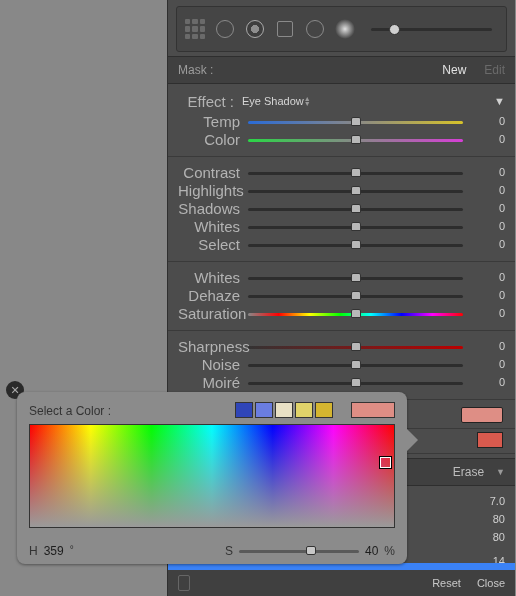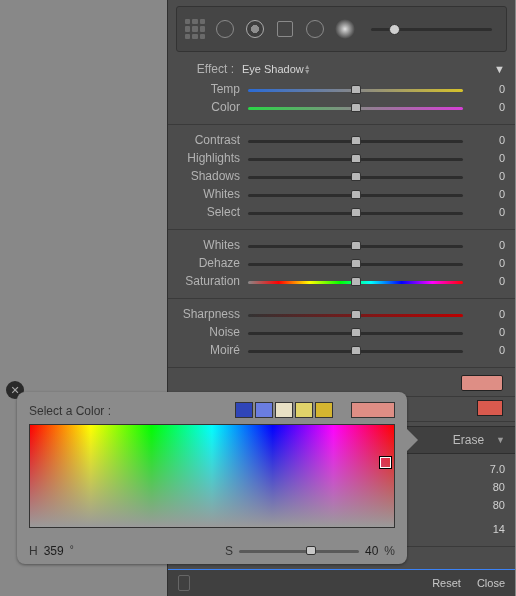--- a/index.html
+++ b/index.html
@@ -15,34 +15,34 @@
   .minislider{flex:1;height:3px;background:#2e2e2e;border-radius:2px;margin:0 6px;position:relative}
   .minislider .knob{position:absolute;left:18px;top:-4px;width:11px;height:11px;border-radius:50%;background:#cfcfcf;border:1px solid #333;box-sizing:border-box}
   .hdr{height:26px;background:#404040;border-top:1px solid #2e2e2e;border-bottom:1px solid #2e2e2e;display:flex;align-items:center;padding:0 10px;margin-top:4px}
   .hdr .lab{color:#9c9c9c}
   .hdr .sp{flex:1}
   .hdr .new{color:#e2e2e2;margin-right:18px}
   .hdr .edit{color:#6a6a6a}
   .hdr .tri{color:#9a9a9a;font-size:9px}
   .blk{padding:6px 10px 8px 10px;border-bottom:1px solid #3a3a3a}
   .row{display:flex;align-items:center;height:18px}
-  .row .rl{width:62px;text-align:right;color:#b3b3b3;font-size:12px}
+  .row .rl{width:62px;text-align:right;color:#b3b3b3;font-size:15px}
   .row .ctrl{flex:1;margin:0 8px}
   .row .val{width:34px;text-align:right;color:#d0d0d0;font-size:11px}
   .slider{height:3px;background:#2d2d2d;border-radius:2px;position:relative;margin-top:3px}
   .slider .thumb{position:absolute;top:-4px;width:10px;height:9px;background:#b8b8b8;border:1px solid #333;border-radius:2px 2px 0 0;transform:translateX(-50%);box-sizing:border-box}
   .slider.colA{background:linear-gradient(to right,#2a6bd6,#888,#d6c22a)}
   .slider.colB{background:linear-gradient(to right,#2ad646,#888,#d63fd6)}
   .slider.sat{background:linear-gradient(to right,#888,#f00,#ff0,#0f0,#0ff,#00f,#f0f,#f00)}
   .slider.rd{background:linear-gradient(to right,#333,#b00)}
   .effect-sel{color:#d6d6d6;font-size:11px;display:flex;align-items:center;}
   .updn{display:inline-block;font-size:7px;line-height:5px;color:#9a9a9a}
   .colorbox{width:40px;height:14px;border:1px solid #222;border-radius:2px}
   .swatch{width:14px;height:14px;border:1px solid #222}
-  .foot{position:absolute;bottom:0;left:0;right:0;height:26px;background:#404040;border-top:1px solid #3b82f6;display:flex;align-items:center;padding:0 10px;gap:16px;justify-content:flex-end}
+  .foot{position:absolute;bottom:0;left:0;right:0;height:26px;background:#404040;border-top:7px solid #3b82f6;display:flex;align-items:center;padding:0 10px;gap:16px;justify-content:flex-end}
   .foot .btn{color:#c8c8c8;font-size:11px}
   .foot .pill{position:absolute;left:10px;width:10px;height:14px;border:1px solid #666;border-radius:2px}
   .popover{position:absolute;left:17px;top:392px;width:390px;height:172px;background:#8b8b8b;border-radius:8px;box-shadow:0 1px 3px rgba(0,0,0,.4)}
   .popover .tail{position:absolute;right:-11px;top:36px;width:0;height:0;border-top:12px solid transparent;border-bottom:12px solid transparent;border-left:12px solid #8b8b8b}
   .pop-title{position:absolute;left:12px;top:12px;color:#333;font-size:12px}
   .preset-row{position:absolute;right:12px;top:10px;display:flex;gap:4px;align-items:center}
   .preset{width:16px;height:14px;border:1px solid #333}
   .curbox{width:42px;height:14px;border:1px solid #333;margin-left:14px}
   .field{position:absolute;left:12px;top:32px;right:12px;height:102px;border:1px solid #333;background:linear-gradient(to bottom,rgba(255,255,255,0) 0%,#9a9a9a 100%),linear-gradient(to right,#f00,#ff0,#0f0,#0ff,#00f,#f0f,#f00);background-blend-mode:normal}
   .picker{position:absolute;width:9px;height:9px;border:1px solid #fff;box-shadow:0 0 0 1px #000;top:32px;right:3px}
@@ -85,20 +85,26 @@
         <div class="circ"></div>
       </div>
     <div class="tool-ic">
         <div class="soft"></div>
       </div>
     <div class="minislider">
         <div class="knob"></div>
       </div>
   </div>
 
+  <div class="hdr">
+    <span class="lab">Mask :</span>
+    <span class="sp"></span>
+    <span class="new">New</span>
+    <span class="edit">Edit</span>
+  </div>
 
   <div class="blk">
     <div class="row" style="height:22px">
       <div class="rl" style="width:56px">Effect :</div>
       <div class="ctrl effect-sel">
         <span>Eye Shadow</span>
         <span class="updn">▲<br>▼</span>
       </div>
       <div class="val tri">▼</div>
     </div>

